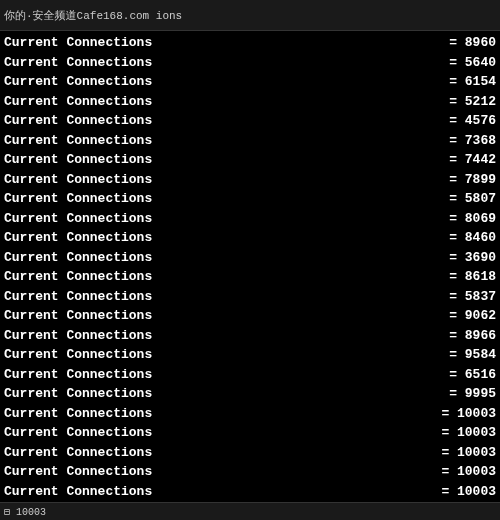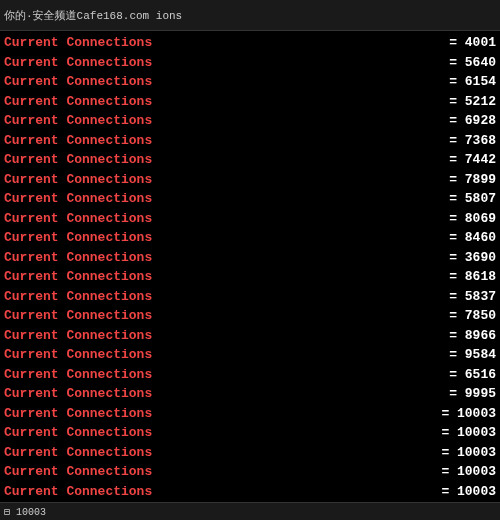--- a/index.html
+++ b/index.html
@@ -49,21 +49,21 @@
     }
 
     .log-row {
       display: flex;
       justify-content: space-between;
       align-items: center;
       white-space: nowrap;
     }
 
     .log-label {
-      color: #ef4444;
+      color: #ffffff;
       font-weight: bold;
     }
 
     .log-value {
       color: #ffffff;
       font-weight: bold;
     }
 
     .bottom-bar {
       position: absolute;
@@ -87,37 +87,37 @@
 <body>
 
 <div class="terminal-window">
   <div class="header-bar">
     <span class="header-text">你的·安全频道Cafe168.com  ions</span>
   </div>
 
   <div class="content-area" id="log-container">
   <div class="log-row">
         <span class="log-label">Current Connections</span>
-        <span class="log-value">= 4001</span>
+        <span class="log-value">= 8960</span>
       </div>
       <div class="log-row">
         <span class="log-label">Current Connections</span>
         <span class="log-value">= 5640</span>
       </div>
       <div class="log-row">
         <span class="log-label">Current Connections</span>
         <span class="log-value">= 6154</span>
       </div>
       <div class="log-row">
         <span class="log-label">Current Connections</span>
         <span class="log-value">= 5212</span>
       </div>
       <div class="log-row">
         <span class="log-label">Current Connections</span>
-        <span class="log-value">= 6928</span>
+        <span class="log-value">= 4576</span>
       </div>
       <div class="log-row">
         <span class="log-label">Current Connections</span>
         <span class="log-value">= 7368</span>
       </div>
       <div class="log-row">
         <span class="log-label">Current Connections</span>
         <span class="log-value">= 7442</span>
       </div>
       <div class="log-row">
@@ -143,21 +143,21 @@
       <div class="log-row">
         <span class="log-label">Current Connections</span>
         <span class="log-value">= 8618</span>
       </div>
       <div class="log-row">
         <span class="log-label">Current Connections</span>
         <span class="log-value">= 5837</span>
       </div>
       <div class="log-row">
         <span class="log-label">Current Connections</span>
-        <span class="log-value">= 7850</span>
+        <span class="log-value">= 9062</span>
       </div>
       <div class="log-row">
         <span class="log-label">Current Connections</span>
         <span class="log-value">= 8966</span>
       </div>
       <div class="log-row">
         <span class="log-label">Current Connections</span>
         <span class="log-value">= 9584</span>
       </div>
       <div class="log-row">

